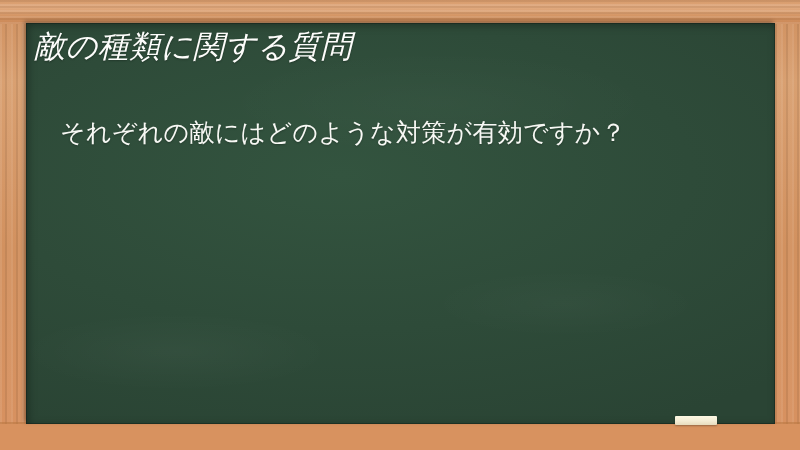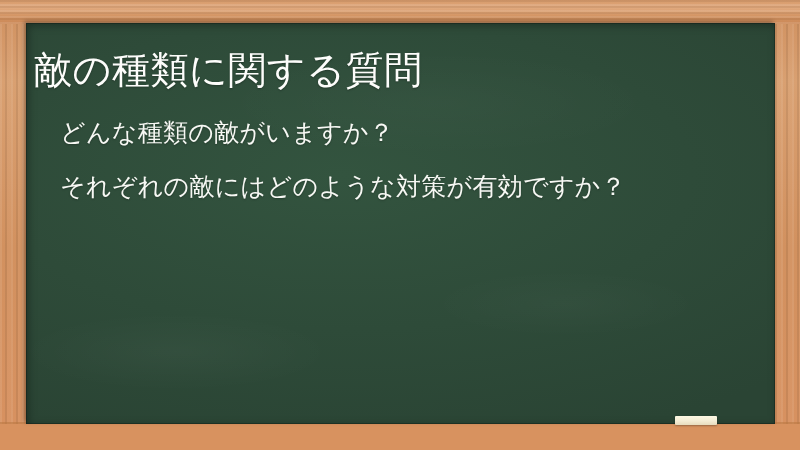--- a/index.html
+++ b/index.html
@@ -96,28 +96,29 @@
   .board-inner {
     position: relative;
     z-index: 2;
     height: 100%;
   }
 
   
   .title {
     position: absolute;
     left: 8px;
-    top: 25px;
-    font-size: 38px;
+    top: 2px;
+    font-size: 31px;
     line-height: 44px;
     font-weight: 400;
     color: #fdfdfb;
     letter-spacing: 0.5px;
     white-space: nowrap;
     text-shadow: 0 1px 2px rgba(0,0,0,0.28);
+    font-style: italic;
   }
 
   .lines {
     position: absolute;
     left: 34px;
     top: 82px;
     right: 10px;
   }
 
   .line {
@@ -151,21 +152,20 @@
   <div class="frame-top"></div>
   <div class="frame-bottom-hi"></div>
   <div class="frame-bottom"></div>
 
   <div class="board">
     <div class="board-inner">
 
       <div class="title">敵の種類に関する質問</div>
 
       <div class="lines">
-        <div class="line">どんな種類の敵がいますか？</div>
         <div class="line">それぞれの敵にはどのような対策が有効ですか？</div>
       </div>
 
     </div>
   </div>
 
   <div class="chalk"></div>
 
 </div>
 

